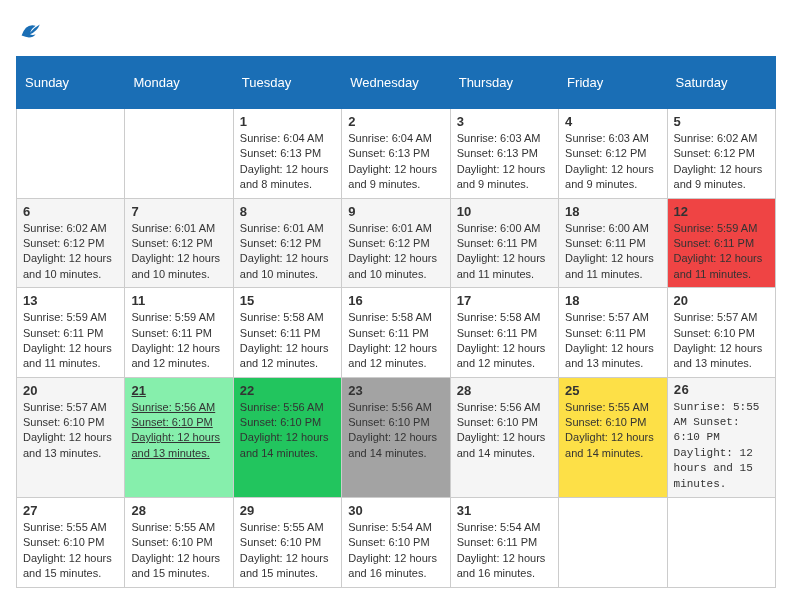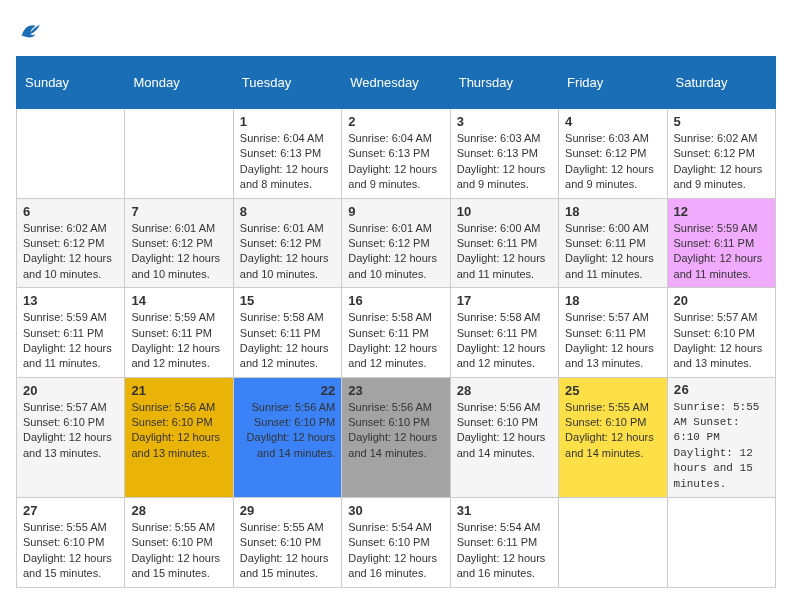--- a/index.html
+++ b/index.html
@@ -184,36 +184,36 @@
           <div class="day-info">Sunrise: 6:00 AM
 Sunset: 6:11 PM
 Daylight: 12 hours and 11 minutes.</div>
         </td>
         <td style="background: rgb(245, 245, 245);">
           <span class="day-number">18</span>
           <div class="day-info">Sunrise: 6:00 AM
 Sunset: 6:11 PM
 Daylight: 12 hours and 11 minutes.</div>
         </td>
-        <td style="background: #f0abfc; margin-left: 44px;">
+        <td style="background: #ef4444; margin-left: 44px;">
           <span class="day-number">12</span>
           <div class="day-info">Sunrise: 5:59 AM
 Sunset: 6:11 PM
 Daylight: 12 hours and 11 minutes.</div>
         </td>
       </tr>
       <tr>
         <td>
           <span class="day-number">13</span>
           <div class="day-info">Sunrise: 5:59 AM
 Sunset: 6:11 PM
 Daylight: 12 hours and 11 minutes.</div>
         </td>
         <td>
-          <span class="day-number">14</span>
+          <span class="day-number">11</span>
           <div class="day-info">Sunrise: 5:59 AM
 Sunset: 6:11 PM
 Daylight: 12 hours and 12 minutes.</div>
         </td>
         <td>
           <span class="day-number">15</span>
           <div class="day-info">Sunrise: 5:58 AM
 Sunset: 6:11 PM
 Daylight: 12 hours and 12 minutes.</div>
         </td>
@@ -242,27 +242,27 @@
 Daylight: 12 hours and 13 minutes.</div>
         </td>
       </tr>
       <tr>
         <td style="background: rgb(245, 245, 245); margin-top: 22px;">
           <span class="day-number">20</span>
           <div class="day-info">Sunrise: 5:57 AM
 Sunset: 6:10 PM
 Daylight: 12 hours and 13 minutes.</div>
         </td>
-        <td style="background: #eab308;">
+        <td style="background: #86efac; text-decoration: underline;">
           <span class="day-number">21</span>
           <div class="day-info">Sunrise: 5:56 AM
 Sunset: 6:10 PM
 Daylight: 12 hours and 13 minutes.</div>
         </td>
-        <td style="background: #3b82f6; text-align: right;">
+        <td style="background: #22c55e;">
           <span class="day-number">22</span>
           <div class="day-info">Sunrise: 5:56 AM
 Sunset: 6:10 PM
 Daylight: 12 hours and 14 minutes.</div>
         </td>
         <td style="background: #a3a3a3;">
           <span class="day-number">23</span>
           <div class="day-info">Sunrise: 5:56 AM
 Sunset: 6:10 PM
 Daylight: 12 hours and 14 minutes.</div>

